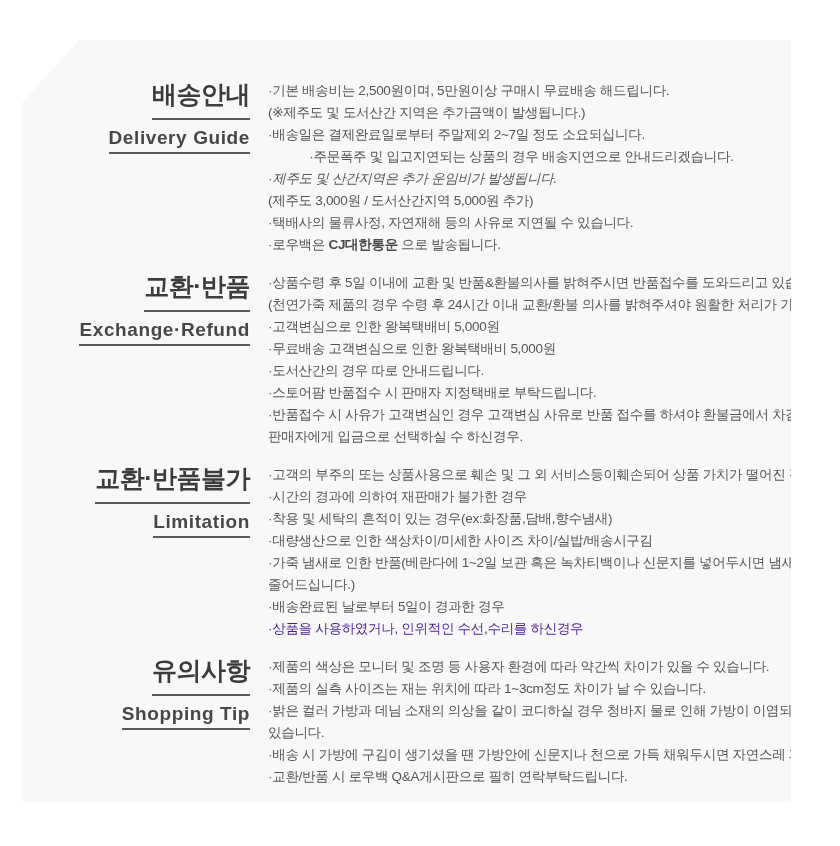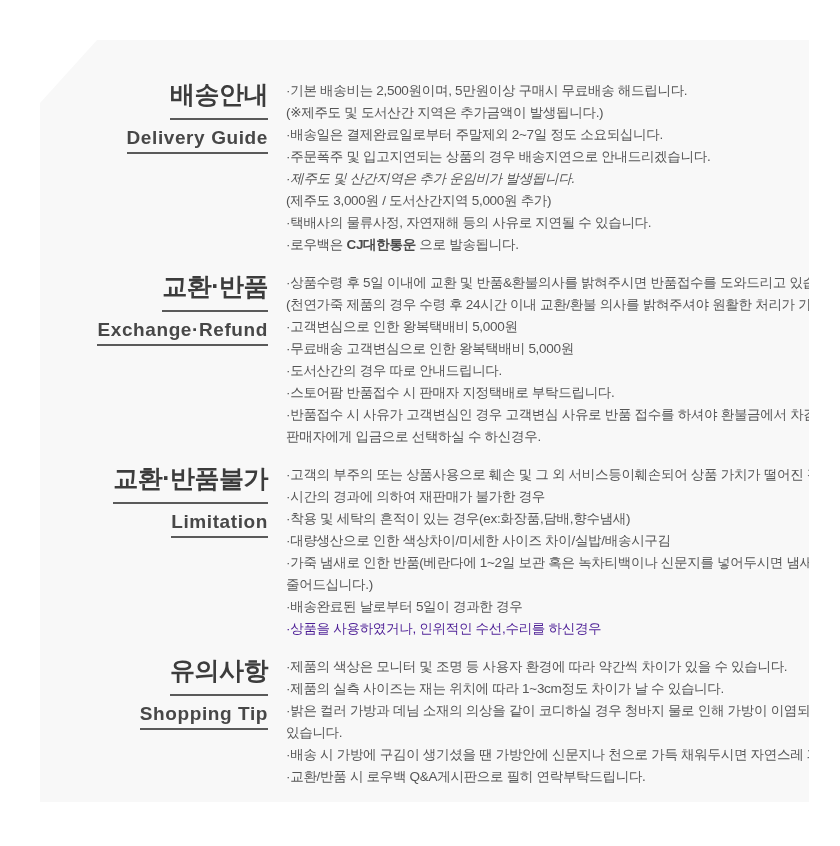--- a/index.html
+++ b/index.html
@@ -10,21 +10,21 @@
   }
   .stage {
     position: relative;
     width: 840px;
     height: 846px;
     background: #ffffff;
     overflow: hidden;
   }
   .panel {
     position: absolute;
-    left: 40px;
+    left: 22px;
     top: 40px;
     width: 769px;
     height: 762px;
     background: #f8f8f8;
     clip-path: polygon(57px 0, 100% 0, 100% 100%, 0 100%, 0 63px);
     padding: 36px 16px 18px 0;
   }
   .section {
     display: grid;
     grid-template-columns: 228px 1fr;
@@ -74,21 +74,21 @@
     <div>
         <div class="section">
           <div class="heading">
             <div><span class="title-ko" style="border-bottom-color: rgb(90, 90, 90); color: rgb(60, 60, 60);">배송안내</span></div>
             <div><span class="title-en" style="border-bottom-color: rgb(90, 90, 90);">Delivery Guide</span></div>
           </div>
           <div class="body">
             <div class="line" style="color: rgb(85, 85, 85);"><span>·기본 배송비는 2,500원이며, 5만원이상 구매시 무료배송 해드립니다.</span></div>
             <div class="line" style="color: rgb(85, 85, 85);"><span>(※제주도 및 도서산간 지역은 추가금액이 발생됩니다.)</span></div>
             <div class="line" style="color: rgb(85, 85, 85);"><span>·배송일은 결제완료일로부터 주말제외 2~7일 정도 소요되십니다.</span></div>
-            <div class="line" style="color: rgb(85, 85, 85);"><span>·주문폭주 및 입고지연되는 상품의 경우 배송지연으로 안내드리겠습니다.</span></div>
+            <div class="line" style="color: rgb(85, 85, 85); text-align: center;"><span>·주문폭주 및 입고지연되는 상품의 경우 배송지연으로 안내드리겠습니다.</span></div>
             <div class="line" style="color: rgb(85, 85, 85); font-style: italic;"><span>·제주도 및 산간지역은 추가 운임비가 발생됩니다.</span></div>
             <div class="line" style="color: rgb(85, 85, 85);"><span>(제주도 3,000원 / 도서산간지역 5,000원 추가)</span></div>
             <div class="line" style="color: rgb(85, 85, 85);"><span>·택배사의 물류사정, 자연재해 등의 사유로 지연될 수 있습니다.</span></div>
             <div class="line" style="color: rgb(85, 85, 85);"><span>·로우백은 </span><span class="b">CJ대한통운</span><span> 으로 발송됩니다.</span></div>
           </div>
         </div>
         <div class="section">
           <div class="heading">
             <div><span class="title-ko" style="border-bottom-color: rgb(90, 90, 90); color: rgb(60, 60, 60);">교환·반품</span></div>
             <div><span class="title-en" style="border-bottom-color: rgb(90, 90, 90);">Exchange·Refund</span></div>

